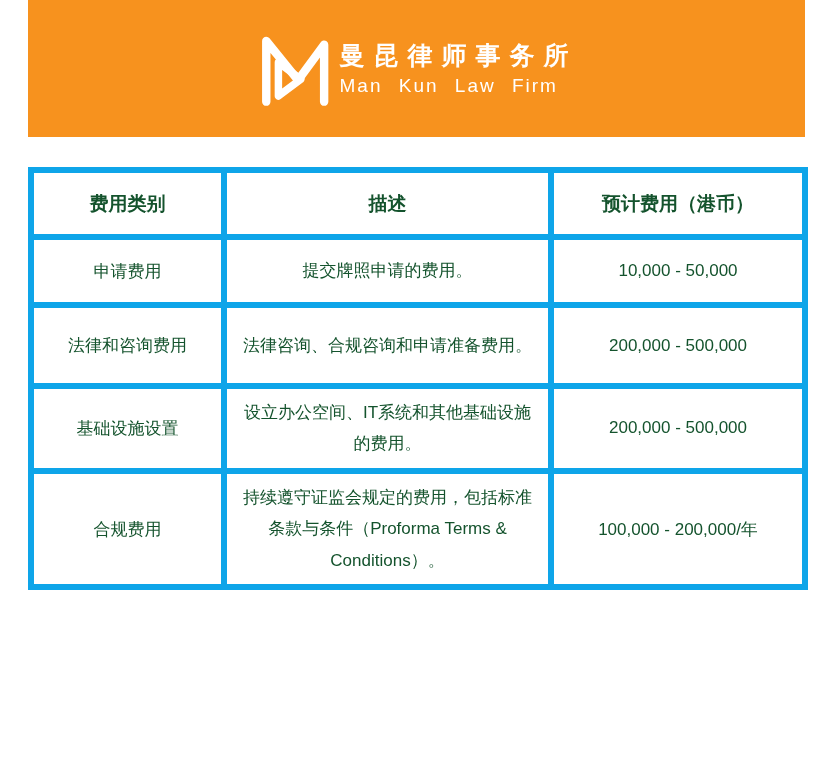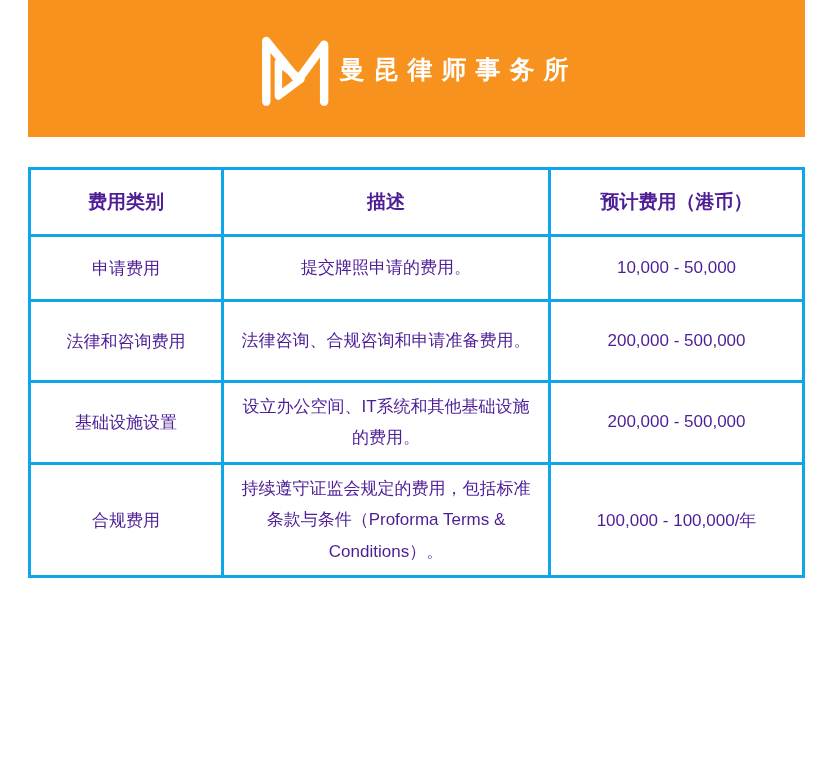--- a/index.html
+++ b/index.html
@@ -31,23 +31,23 @@
   }
 
   
   table.fee-table {
     position: absolute; left: 28px; top: 167px;
     width: 774px;
     border-collapse: collapse; table-layout: fixed;
     background: #ffffff;
   }
   .fee-table th, .fee-table td {
-    border: 3px solid #0ea5e9;
+    border: 6px solid #0ea5e9;
     text-align: center; vertical-align: middle;
-    color: #4c1d95;
+    color: #14532d;
   }
   .fee-table th {
     height: 67px; font-size: 19px; font-weight: 700;
     background: #ffffff;
   }
   .fee-table td { font-size: 17px; height: 80px; border-radius: 15px; }
   .fee-table td.desc { padding: 8px 14px; line-height: 1.85; }
   .fee-table td.cat  { padding: 4px 8px; }
   .fee-table td.fee  { padding: 21px 8px; }
   .fee-table tbody tr:nth-child(1) td { height: 46px; }
@@ -63,20 +63,21 @@
 <div class="page">
 
   <header class="banner" style="background: rgb(247, 146, 30);">
     <div class="logo-lockup">
       <svg class="logo-mark" viewBox="0 0 90 90" aria-hidden="true">
         <polyline points="11,80 11,15 45,57 73,19 73,80" fill="none" stroke="#ffffff" stroke-width="9" stroke-linecap="round" stroke-linejoin="round"></polyline>
         <polygon points="24,38 48,56 24,74" fill="none" stroke="#ffffff" stroke-width="8" stroke-linejoin="round"></polygon>
       </svg>
       <div class="logo-text">
         <div class="brand-zh">曼昆律师事务所</div>
+        <div class="brand-en">Man Kun Law Firm</div>
       </div>
     </div>
   </header>
 
   <table class="fee-table">
     <colgroup>
       <col style="width:193px">
       <col style="width:327px">
       <col style="width:254px">
     </colgroup>
@@ -99,18 +100,18 @@
     <td class="fee">200,000 - 500,000</td>
   </tr>
         <tr>
     <td class="cat">基础设施设置</td>
     <td class="desc">设立办公空间、IT系统和其他基础设施的费用。</td>
     <td class="fee">200,000 - 500,000</td>
   </tr>
         <tr>
     <td class="cat">合规费用</td>
     <td class="desc">持续遵守证监会规定的费用，包括标准条款与条件（Proforma Terms &amp; Conditions）。</td>
-    <td class="fee">100,000 - 100,000/年</td>
+    <td class="fee">100,000 - 200,000/年</td>
   </tr>
       </tbody>
   </table>
 
 </div>
 
 </body></html>

